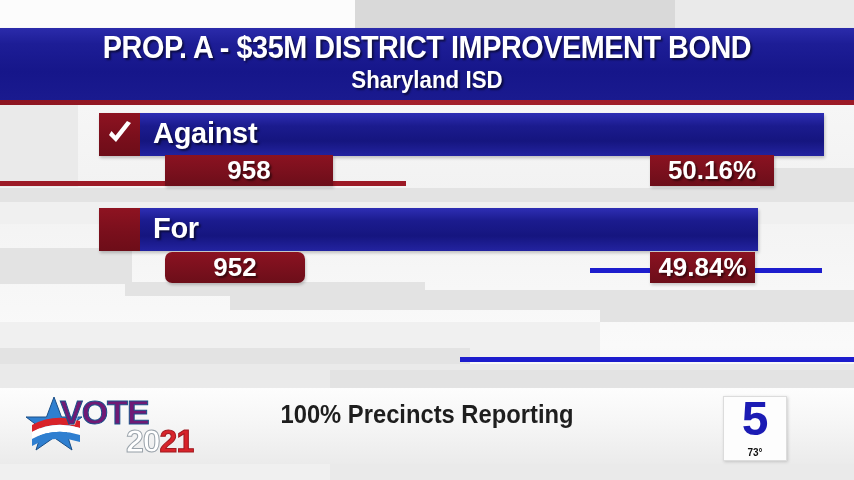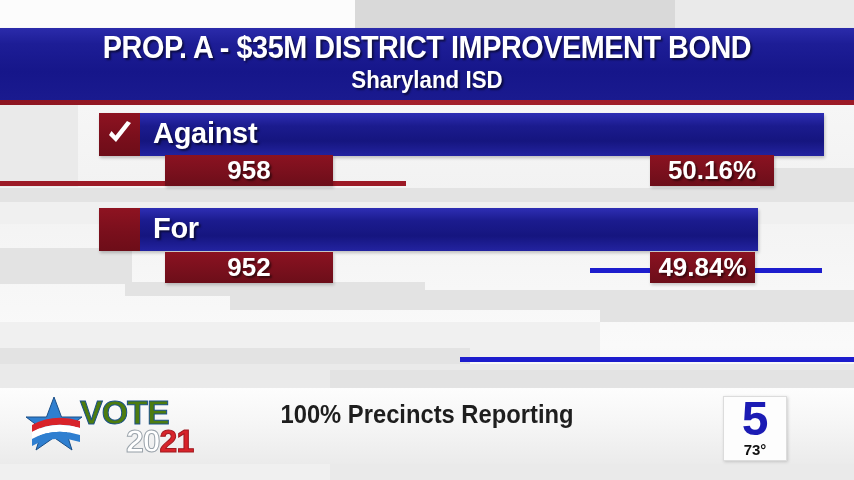--- a/index.html
+++ b/index.html
@@ -159,26 +159,26 @@
     font-weight: bold;
     font-size: 25px;
     transform: scaleX(0.95);
     white-space: nowrap;
   }
 
   
   .vote-logo { position: absolute; left: 24px; top: 393px; width: 150px; height: 70px; }
   .vote-word {
     position: absolute;
-    left: 56px;
+    left: 36px;
     top: 0px;
     font-family: "Liberation Sans Narrow", "Liberation Sans", sans-serif;
     font-weight: bold;
     font-size: 34px;
-    color: #4d7c0f;
+    color: #701a75;
     letter-spacing: -1px;
     -webkit-text-stroke: 1px #1a4f88;
     text-shadow: 1px 1px 0 rgba(255,255,255,0.6);
   }
   .vote-year {
     position: absolute;
     left: 62px;
     top: 30px;
     font-family: "Liberation Sans Narrow", "Liberation Sans", sans-serif;
     font-weight: bold;
@@ -210,21 +210,21 @@
     font-size: 48px;
     color: #1b1bb4;
   }
   .ch5-temp {
     position: absolute;
     left: 0; right: 0;
     bottom: 2px;
     text-align: center;
     font-family: "Liberation Sans Narrow", "Liberation Sans", sans-serif;
     font-weight: bold;
-    font-size: 15px;
+    font-size: 10px;
     color: #111111;
   }
 </style>
 </head>
 <body>
 
 <div id="stage">
 
   <div class="bg-base"></div>
 
@@ -266,21 +266,21 @@
     <div class="votes-box" style="left:165px; top:155px; width:168px;">958</div>
     <div class="pct-box" style="left:650px; top:155px; width:124px;">50.16%</div>
   </div>
 
   <div class="row">
     <div class="name-bar" style="left:99px; top:208px; width:659px;">
       <div class="check-box"></div>
       <div class="name-label">For</div>
     </div>
     <div class="accent-line accent-blue" style="left:590px; top:268px; width:232px; height:5px;"></div>
-    <div class="votes-box" style="left:165px; top:252px; width:168px;">952</div>
+    <div class="votes-box" style="left:165px; top:252px; width:140px;border-radius:7px;">952</div>
     <div class="pct-box" style="left:650px; top:252px; width:105px;">49.84%</div>
   </div>
 
   <div class="accent-line accent-blue" style="left:460px; top:357px; width:394px; height:5px;"></div>
 
   <div class="bottom-band"></div>
 
   <div class="vote-logo">
     <svg width="60" height="68" viewBox="0 0 60 68" style="position:absolute;left:0;top:2px;">
       <polygon points="30,2 37.5,22 58,22 41.5,34.5 48,55 30,42.5 12,55 18.5,34.5 2,22 22.5,22" fill="#2f7fd0" stroke="#1a4f88" stroke-width="1"></polygon>

